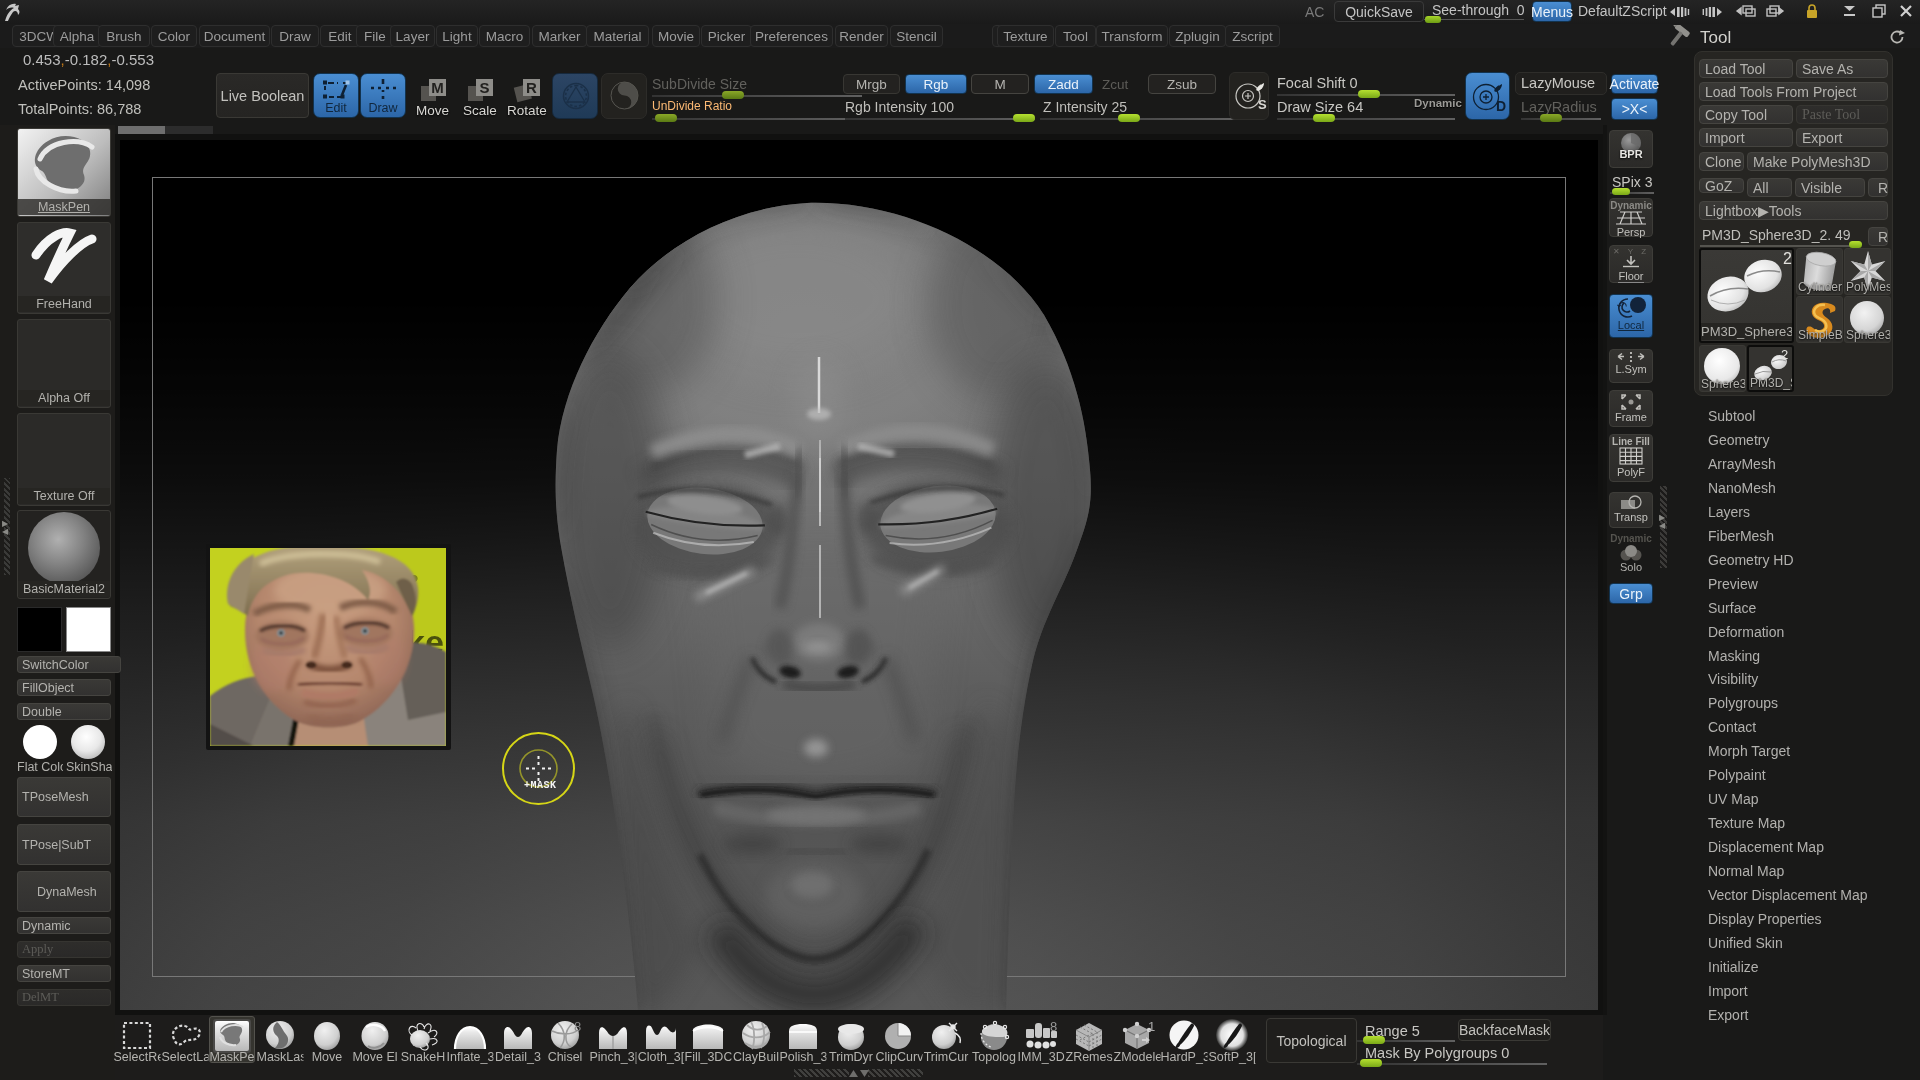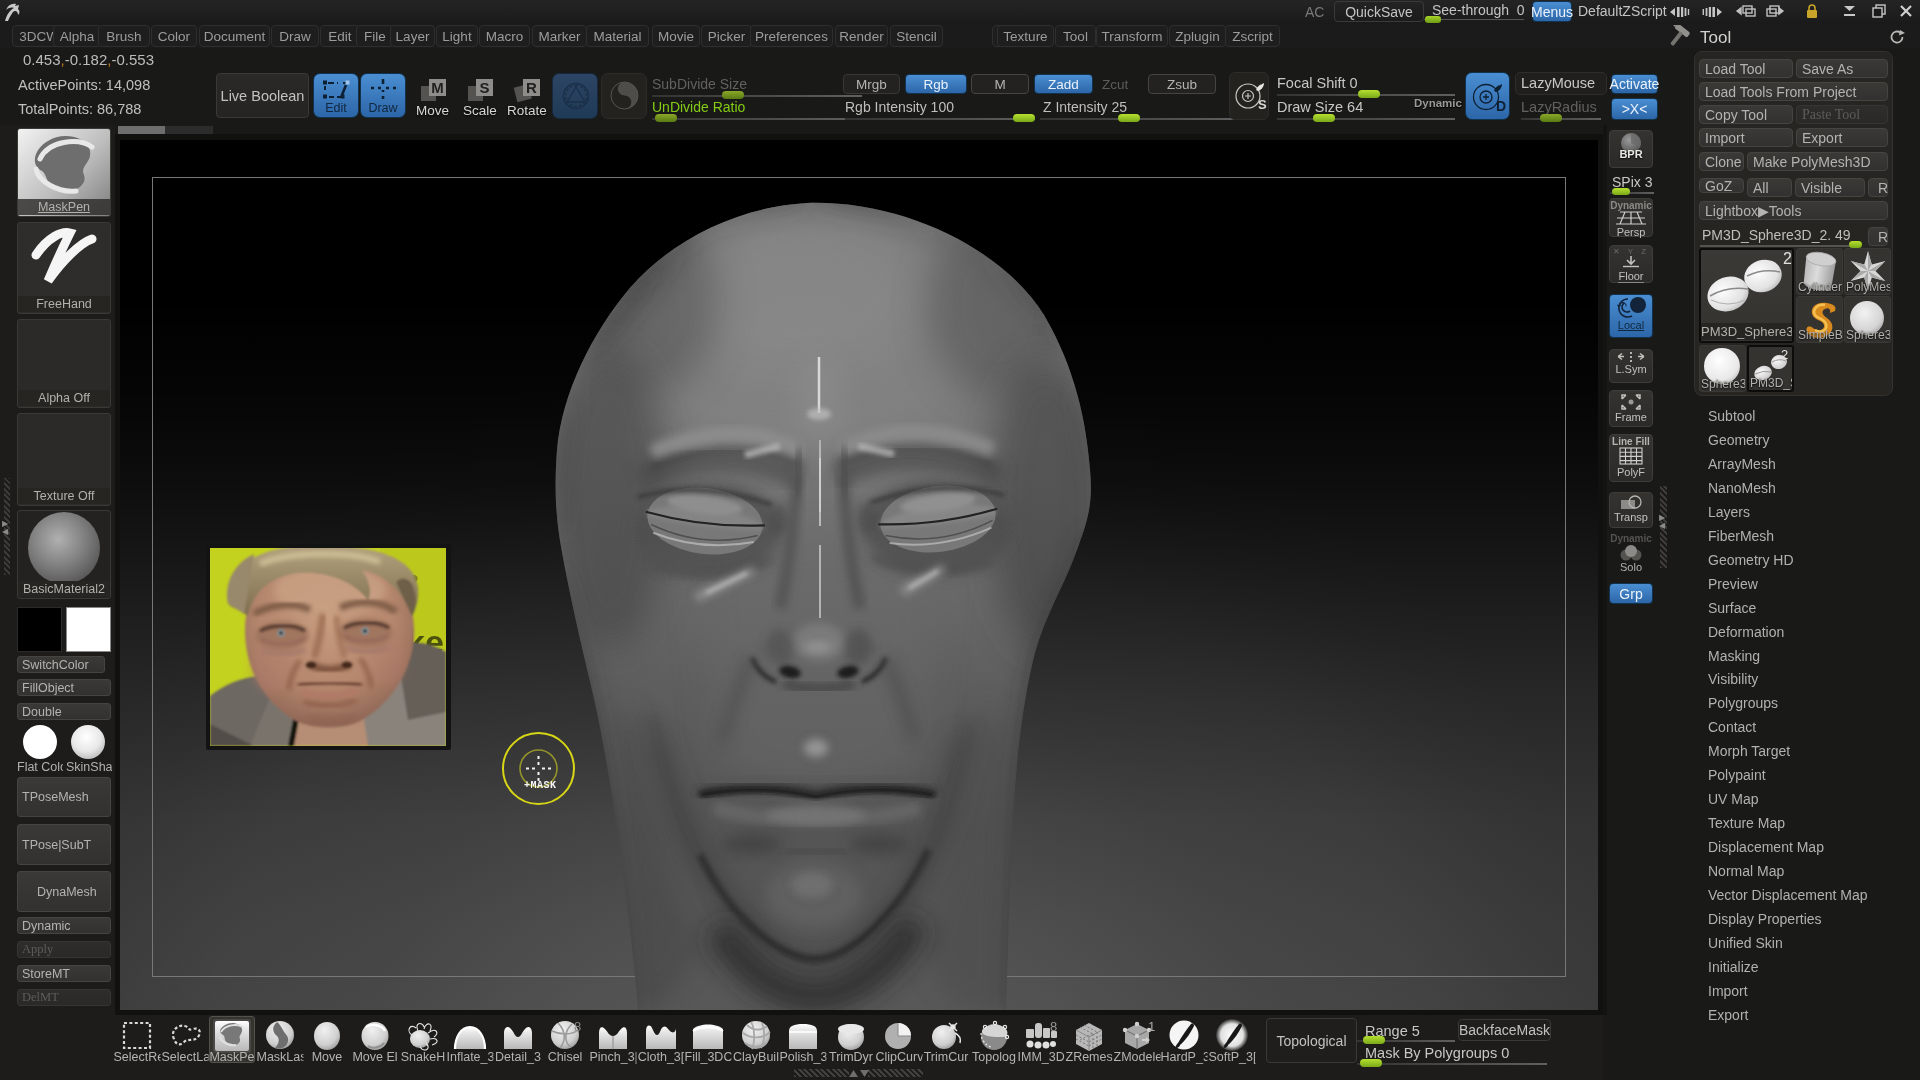--- a/index.html
+++ b/index.html
@@ -175,21 +175,21 @@
       </svg>
 <div class="abs" style="left:601px;top:73px;width:46px;height:46px;border-radius:7px;background:#23221f;border:1px solid #2d2c29;"></div>
 <svg class="abs" style="left:608px;top:79px" width="33" height="33" viewBox="0 0 33 33">
         <circle cx="16.5" cy="16.5" r="13.5" fill="#4e4d49"></circle>
         <path d="M16.5 3 a13.5 13.5 0 0 0 0 27 a6.75 6.75 0 0 0 0 -13.5 a6.75 6.75 0 0 1 0 -13.5 Z" fill="#23221f"></path>
         <circle cx="16.5" cy="16.5" r="13.5" fill="none" stroke="#55544f" stroke-width="1"></circle>
       </svg>
 <div class="lab" style="left:652px;top:76px;color:#62615d;font-size:14px;">SubDivide Size</div>
 <div class="slider" style="left:652px;top:95px;width:210px;"></div>
       <div class="handle dim" style="left:722px;top:91px;"></div>
-<div class="lab" style="left:652px;top:99px;color:#84cc16;font-size:14px;">UnDivide Ratio</div>
+<div class="lab" style="left:652px;top:99px;color:#fdba74;font-size:12px;">UnDivide Ratio</div>
 <div class="slider" style="left:652px;top:118px;width:210px;"></div>
       <div class="handle dim" style="left:655px;top:114px;"></div>
 <div class="btn" style="left:843px;top:74px;width:57px;height:20px;background:#232220;border-color:#383733;">Mrgb</div>
 <div class="btn blue" style="left:905px;top:74px;width:62px;height:20px;">Rgb</div>
 <div class="btn" style="left:971px;top:74px;width:58px;height:20px;background:#232220;">M</div>
 <div class="btn blue" style="left:1034px;top:74px;width:59px;height:20px;">Zadd</div>
 <div class="lab" style="left:1102px;top:77px;color:#5d5c58;">Zcut</div>
 <div class="btn" style="left:1148px;top:74px;width:68px;height:20px;background:#232220;">Zsub</div>
 <div class="lab" style="left:845px;top:99px;font-size:14px;color:#c0bfbb;">Rgb Intensity 100</div>
 <div class="slider" style="left:845px;top:118px;width:190px;"></div>
@@ -538,21 +538,21 @@
               <stop offset="0" stop-color="#b0b0b0"></stop>
               <stop offset="0.45" stop-color="#848484"></stop>
               <stop offset="1" stop-color="#4a4a4a"></stop>
             </radialGradient>
           </defs>
           <circle cx="46" cy="37" r="36" fill="url(#bm2)"></circle>
         </svg>
 <div class="traylab">BasicMaterial2</div></div>
 <div class="abs" style="left:17px;top:607px;width:45px;height:45px;background:#000;border:1px solid #2a2a2a;"></div>
 <div class="abs" style="left:66px;top:607px;width:45px;height:45px;background:#fff;border:1px solid #888;"></div>
-<div class="btn btnl" style="left:17px;top:656px;width:88px;height:17px;font-size:12.5px;padding-left:4px;border-radius:3px;">SwitchColor</div>
+<div class="btn btnl" style="left:17px;top:656px;width:104px;height:17px;font-size:12.5px;padding-left:4px;border-radius:3px;">SwitchColor</div>
 <div class="btn btnl" style="left:17px;top:679px;width:94px;height:17px;font-size:12.5px;padding-left:4px;border-radius:3px;">FillObject</div>
 <div class="btn btnl" style="left:17px;top:703px;width:94px;height:17px;font-size:12.5px;padding-left:4px;border-radius:3px;">Double</div>
 <svg class="abs" style="left:22px;top:724px" width="89" height="38" viewBox="0 0 89 38">
         <defs>
           <radialGradient id="sks" cx="0.45" cy="0.35" r="0.7">
             <stop offset="0" stop-color="#ffffff"></stop>
             <stop offset="0.6" stop-color="#e8e8e8"></stop>
             <stop offset="1" stop-color="#b8b8b8"></stop>
           </radialGradient>
         </defs>

